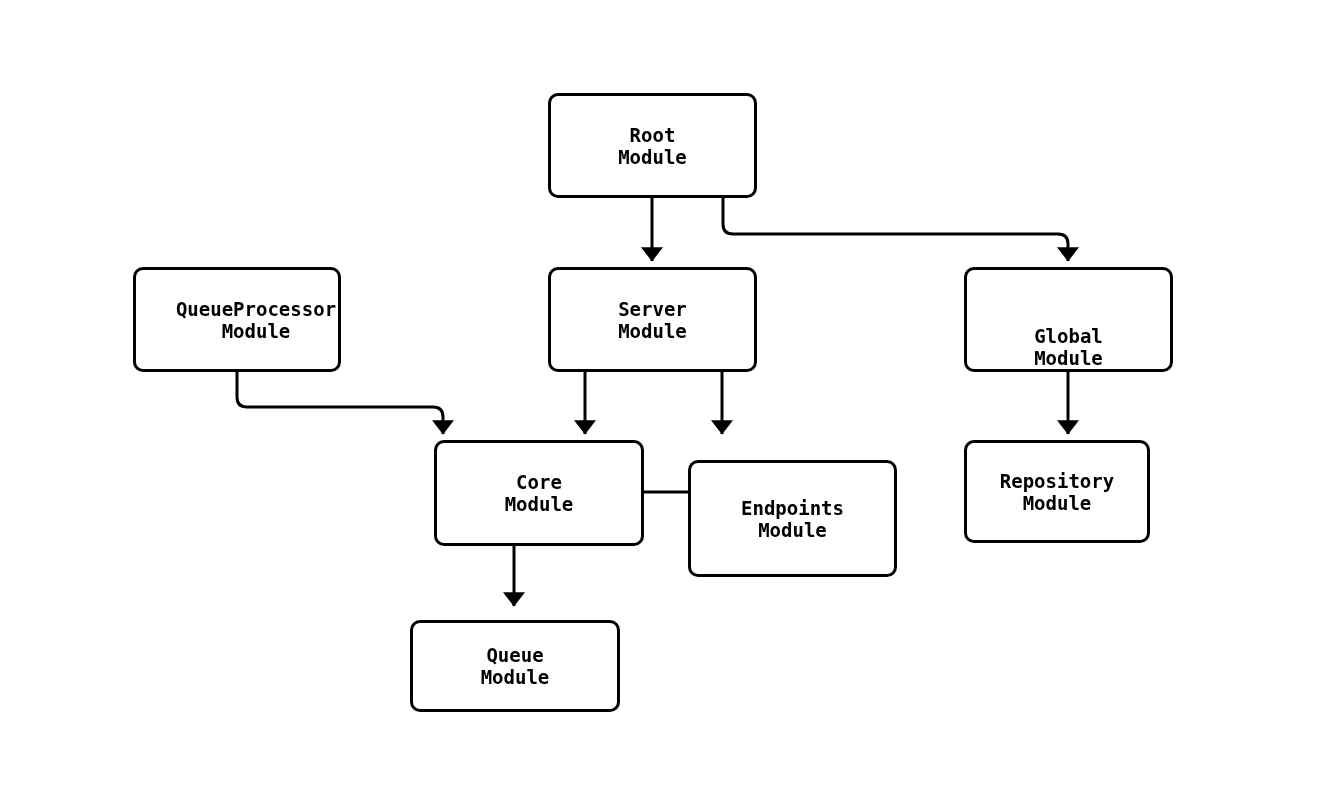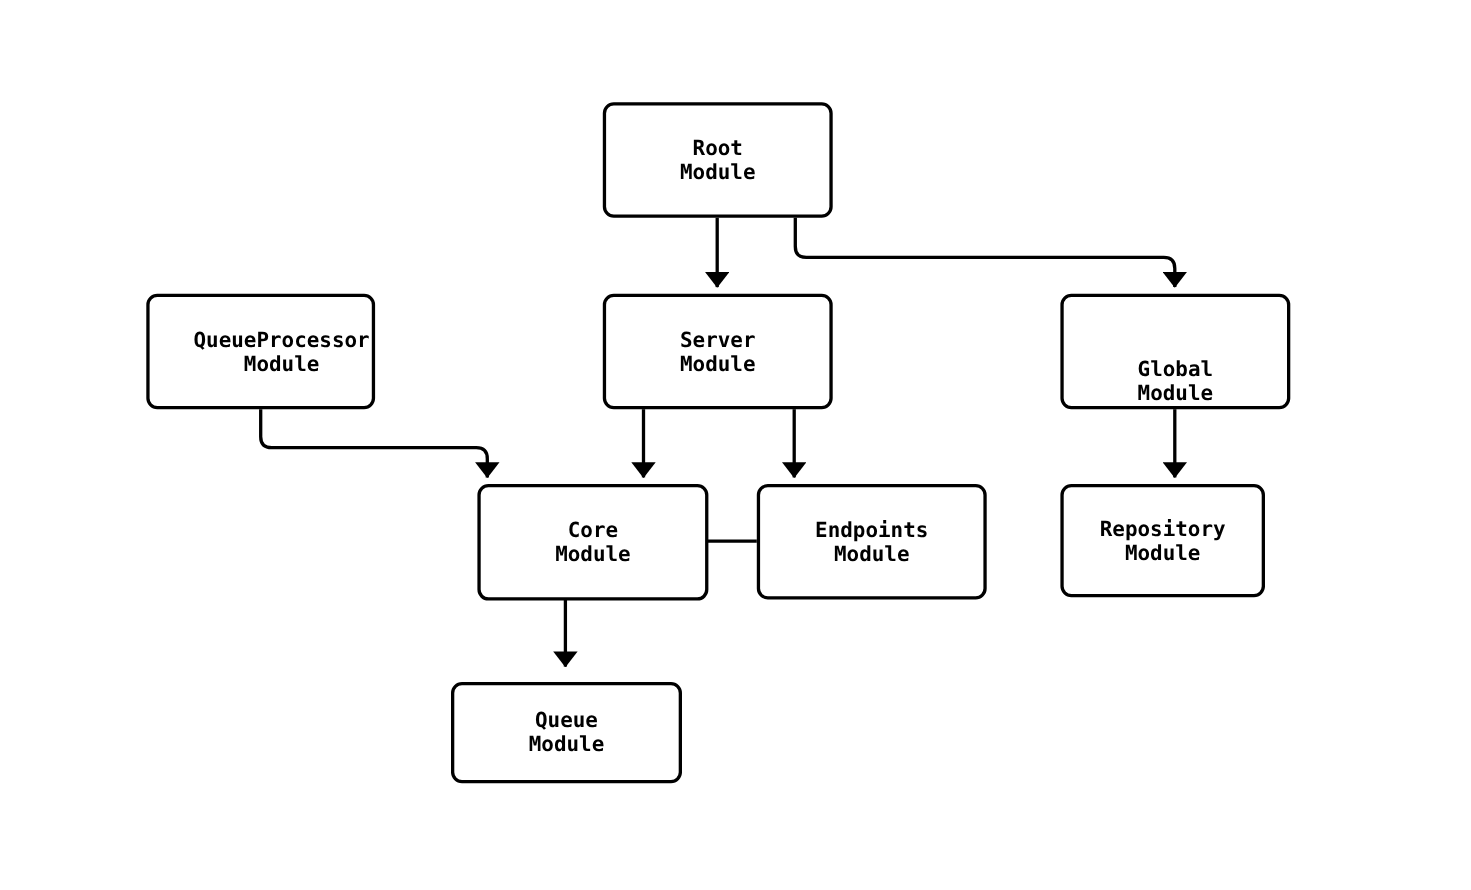--- a/index.html
+++ b/index.html
@@ -44,21 +44,21 @@
     color: #000000;
     text-align: center;
     white-space: pre-line;
   }
   
   .node-root          { left: 548px; top:  93px; width: 209px; height: 105px; }
   .node-queueprocessor{ left: 133px; top: 267px; width: 208px; height: 105px; padding-left: 38px; }
   .node-server        { left: 548px; top: 267px; width: 209px; height: 105px; }
   .node-global        { left: 964px; top: 267px; width: 209px; height: 105px; align-items: flex-end; }
   .node-core          { left: 434px; top: 440px; width: 210px; height: 106px; }
-  .node-endpoints     { left: 688px; top: 440px; width: 209px; height: 105px; }
+  .node-endpoints     { left: 688px; top: 460px; width: 209px; height: 117px; }
   .node-repository    { left: 964px; top: 440px; width: 186px; height: 103px; }
   .node-queue         { left: 410px; top: 620px; width: 210px; height: 92px; }
 </style>
 </head>
 <body>
 
 <div class="canvas">
 
   <svg class="edges-layer" width="1337" height="809" viewBox="0 0 1337 809" xmlns="http://www.w3.org/2000/svg">
     <defs>

